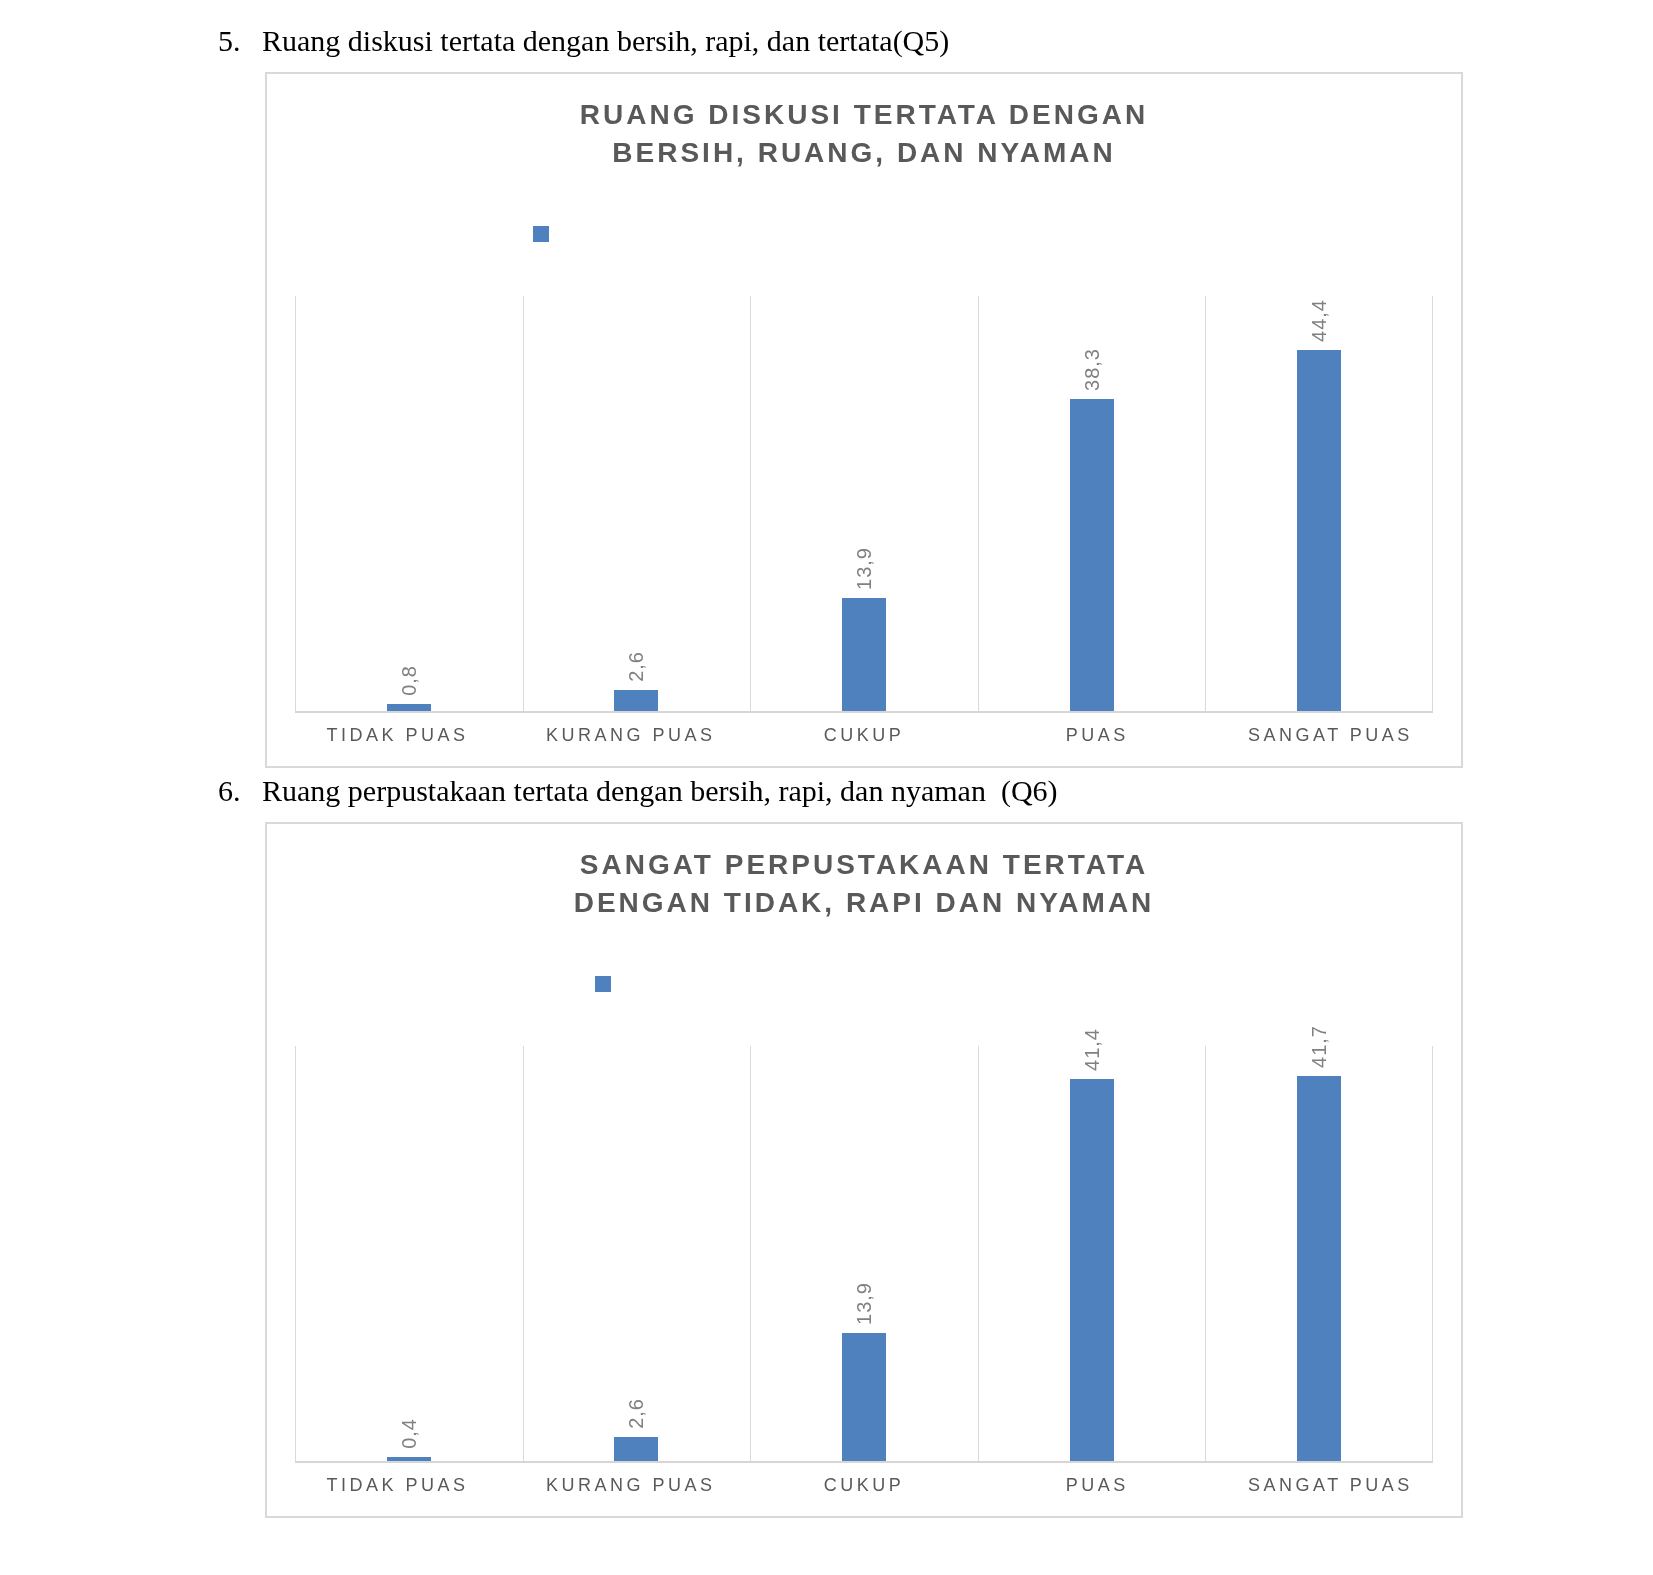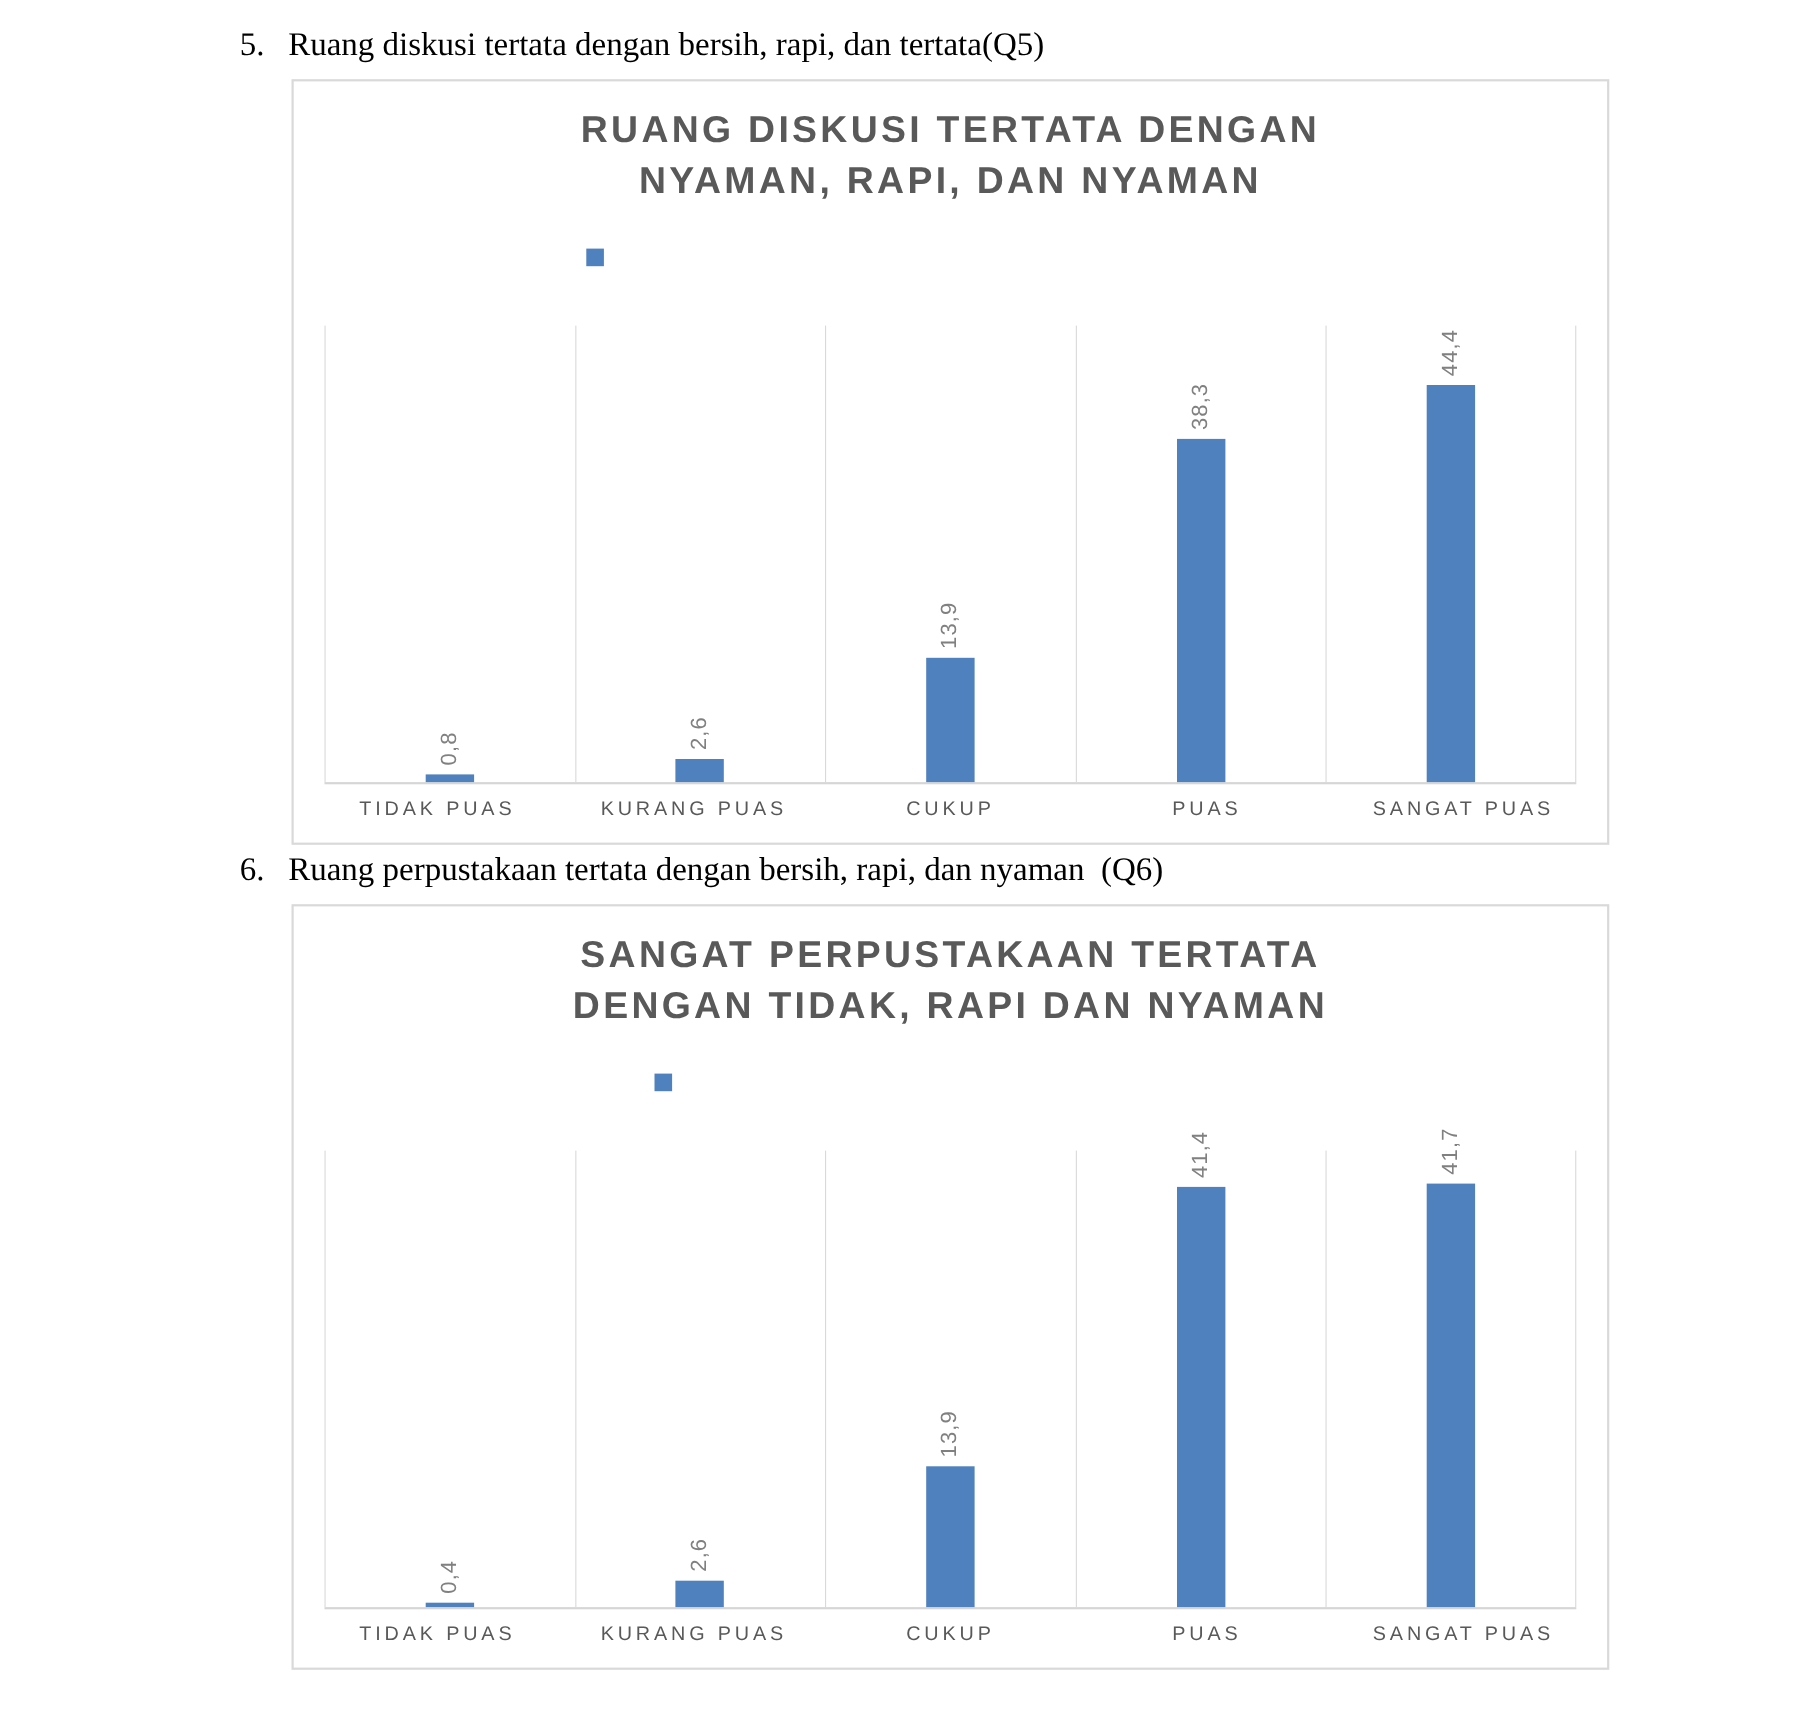--- a/index.html
+++ b/index.html
@@ -10,21 +10,21 @@
   .list-heading .num{width:44px;}
   #heading-5{top:24px;}
   #heading-6{top:774px;}
 
   .chart-frame{position:absolute;left:265px;width:1198px;height:696px;
     background:#ffffff;border:2px solid #d9d9d9;box-sizing:border-box;}
   #chart-0{top:72px;}
   #chart-1{top:822px;}
 
   .chart-title{margin-top:22px;text-align:center;color:#595959;
-    font-weight:700;font-size:34px;letter-spacing:3px;line-height:1.35;}
+    font-weight:700;font-size:28px;letter-spacing:3px;line-height:1.35;}
 
   .legend-marker{position:absolute;width:16px;height:16px;top:152px;}
   #chart-0 .legend-marker{left:266px;}
   #chart-1 .legend-marker{left:328px;}
 
   .plot{position:absolute;left:28px;top:222px;width:1138px;height:415px;
     border-bottom:2px solid #d6d6d6;}
   .gridline{position:absolute;top:0;bottom:0;width:1px;background:#d9d9d9;}
   .cells{position:absolute;left:0;top:0;width:100%;height:100%;display:flex;}
   .cell{flex:1;position:relative;}
@@ -41,21 +41,21 @@
 <body>
 
 <div class="list-heading" id="heading-5">
   <span class="num">5.</span>
   <span>Ruang diskusi tertata dengan bersih, rapi, dan tertata(Q5)</span>
 </div>
 
 <div class="chart-frame" id="chart-0">
   <div class="chart-title">
     <div>RUANG DISKUSI TERTATA DENGAN</div>
-    <div>NYAMAN, RAPI, DAN NYAMAN</div>
+    <div>BERSIH, RUANG, DAN NYAMAN</div>
   </div>
   <div class="legend-marker" style="background: rgb(78, 129, 189);"></div>
   <div class="plot">
       <div class="gridline" style="left: calc(0% + 0px);"></div>
       <div class="gridline" style="left: calc(20% + 0px);"></div>
       <div class="gridline" style="left: calc(40% + 0px);"></div>
       <div class="gridline" style="left: calc(60% + 0px);"></div>
       <div class="gridline" style="left: calc(80% + 0px);"></div>
       <div class="gridline" style="left: calc(100% - 1px);"></div>
       <div class="cells">

